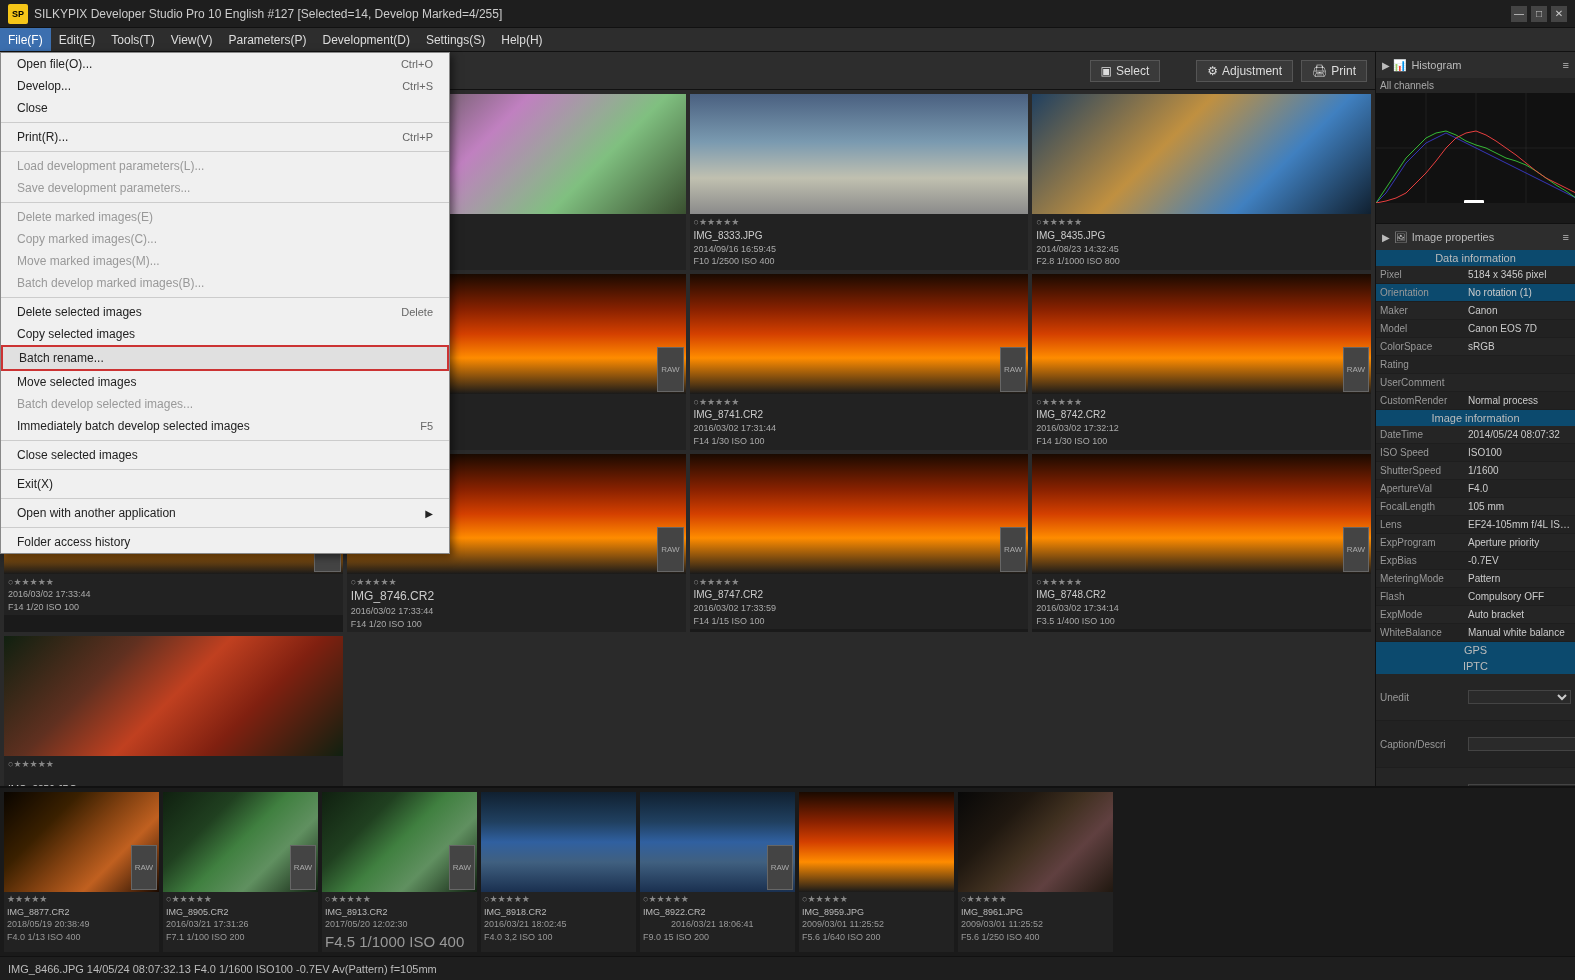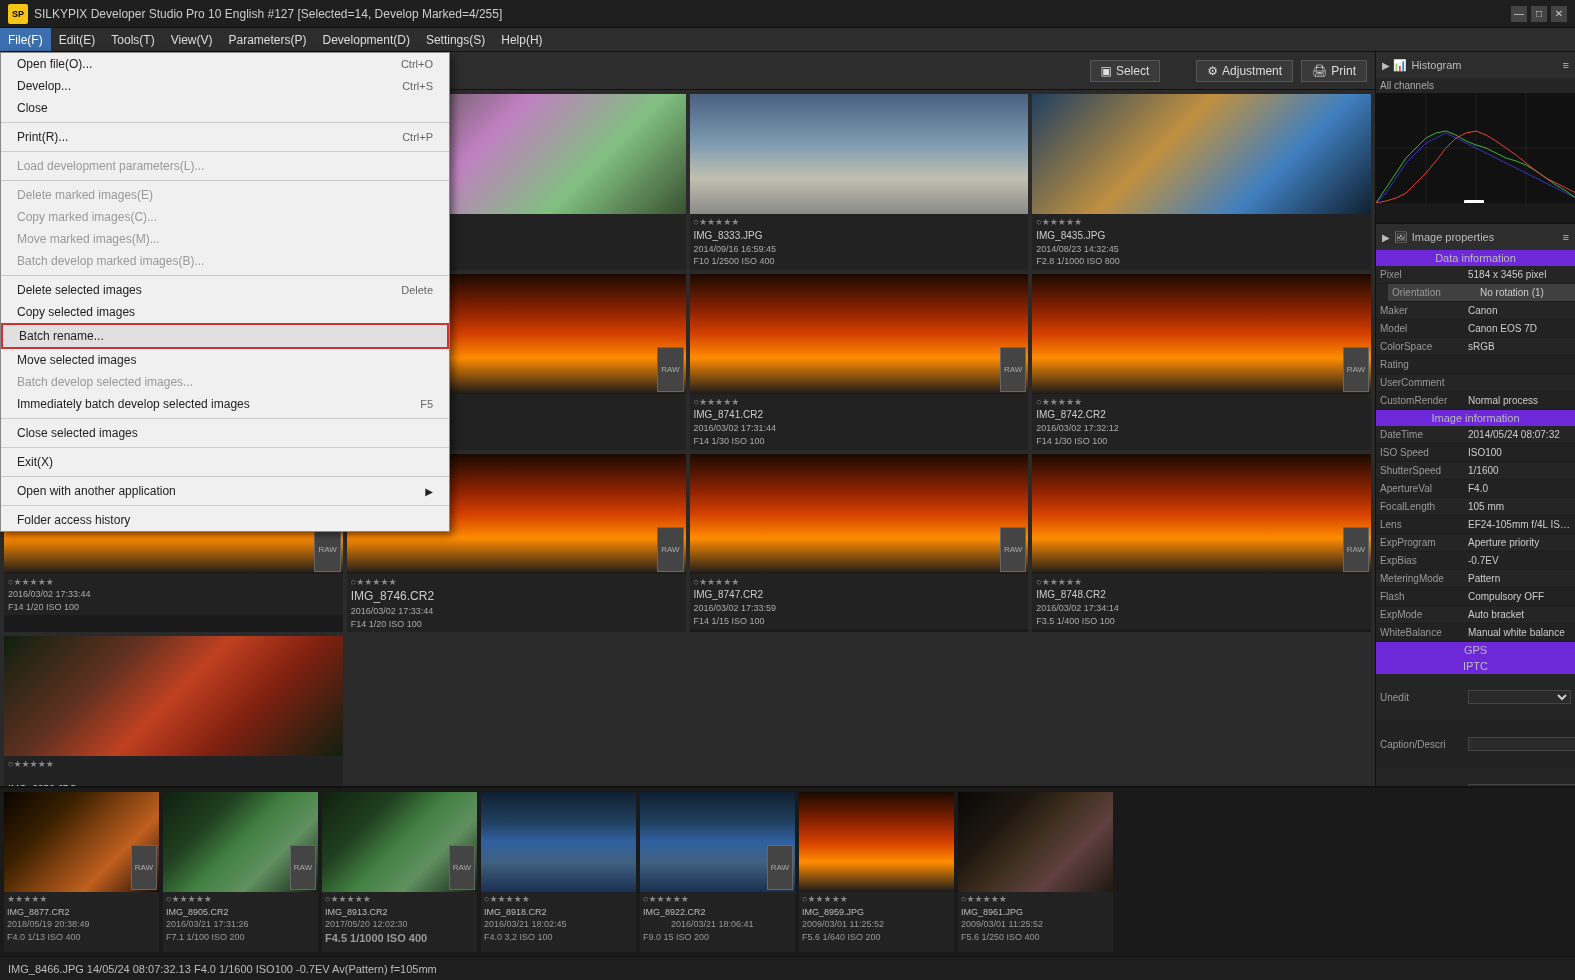--- a/index.html
+++ b/index.html
@@ -249,21 +249,21 @@
     }
 
     
     #props-panel {
       flex: 1;
       overflow-y: auto;
       font-size: 11px;
     }
 
     .props-section-header {
-      background: #6d28d9;
+      background: #0c4a6e;
       color: #bbb;
       padding: 2px 6px;
       font-size: 11px;
       text-align: center;
     }
 
     .prop-row {
       display: flex;
       padding: 1px 4px;
       border-bottom: 1px solid #1e1e1e;
@@ -388,20 +388,23 @@
     </div>
     <div class="dd-separator"></div>
     <div class="dd-item">
       <span>Print(R)...</span>
         <span class="dd-shortcut">Ctrl+P</span>
     </div>
     <div class="dd-separator"></div>
     <div class="dd-item disabled">
       <span>Load development parameters(L)...</span>
     </div>
+    <div class="dd-item disabled">
+      <span>Save development parameters...</span>
+    </div>
     <div class="dd-separator"></div>
     <div class="dd-item disabled">
       <span>Delete marked images(E)</span>
     </div>
     <div class="dd-item disabled">
       <span>Copy marked images(C)...</span>
     </div>
     <div class="dd-item disabled">
       <span>Move marked images(M)...</span>
     </div>
@@ -651,21 +654,21 @@
         <span style="flex:1"></span>
         <span>≡</span>
       </div>
 
       <div class="props-section-header">Data information</div>
       <div id="data-props">
           <div class="prop-row">
             <span class="prop-label">Pixel</span>
             <span class="prop-value">5184 x 3456 pixel</span>
           </div>
-          <div class="prop-row" style="background: #404040; margin-left: 12px;">
+          <div class="prop-row" style="background: #0c4a6e;">
             <span class="prop-label">Orientation</span>
             <span class="prop-value">No rotation (1)</span>
           </div>
           <div class="prop-row">
             <span class="prop-label">Maker</span>
             <span class="prop-value">Canon</span>
           </div>
           <div class="prop-row" style="background: rgb(34, 34, 34);">
             <span class="prop-label">Model</span>
             <span class="prop-value">Canon EOS 7D</span>
@@ -785,21 +788,21 @@
       </div>
     </div>
     <div class="strip-cell">
       <div class="strip-img" style="background: linear-gradient(135deg, #102010 0%, #204020 30%, #408040 50%, #609060 70%, #102010 100%)">
         <div class="raw-badge">RAW</div>
       </div>
       <div class="strip-info">
         <div style="font-size: 9px; color: rgb(136, 136, 136);">○★★★★★</div>
         <div style="font-size: 9px; color: rgb(187, 187, 187);">IMG_8913.CR2</div>
         <div style="font-size: 9px; color: rgb(153, 153, 153);">2017/05/20 12:02:30</div>
-        <div style="font-size: 11px; color: rgb(153, 153, 153); font-weight: bold;">F4.5 1/1000 ISO 400</div>
+        <div style="font-size: 15px; color: rgb(153, 153, 153);">F4.5 1/1000 ISO 400</div>
       </div>
     </div>
     <div class="strip-cell">
       <div class="strip-img" style="background: linear-gradient(180deg, #102030 0%, #204060 30%, #3060a0 50%, #406080 70%, #1a3050 100%)"></div>
       <div class="strip-info">
         <div style="font-size: 9px; color: rgb(136, 136, 136);">○★★★★★</div>
         <div style="font-size: 9px; color: rgb(187, 187, 187);">IMG_8918.CR2</div>
         <div style="font-size: 9px; color: rgb(153, 153, 153);">2016/03/21 18:02:45</div>
         <div style="font-size: 9px; color: rgb(153, 153, 153);">F4.0 3,2 ISO 100</div>
       </div>

